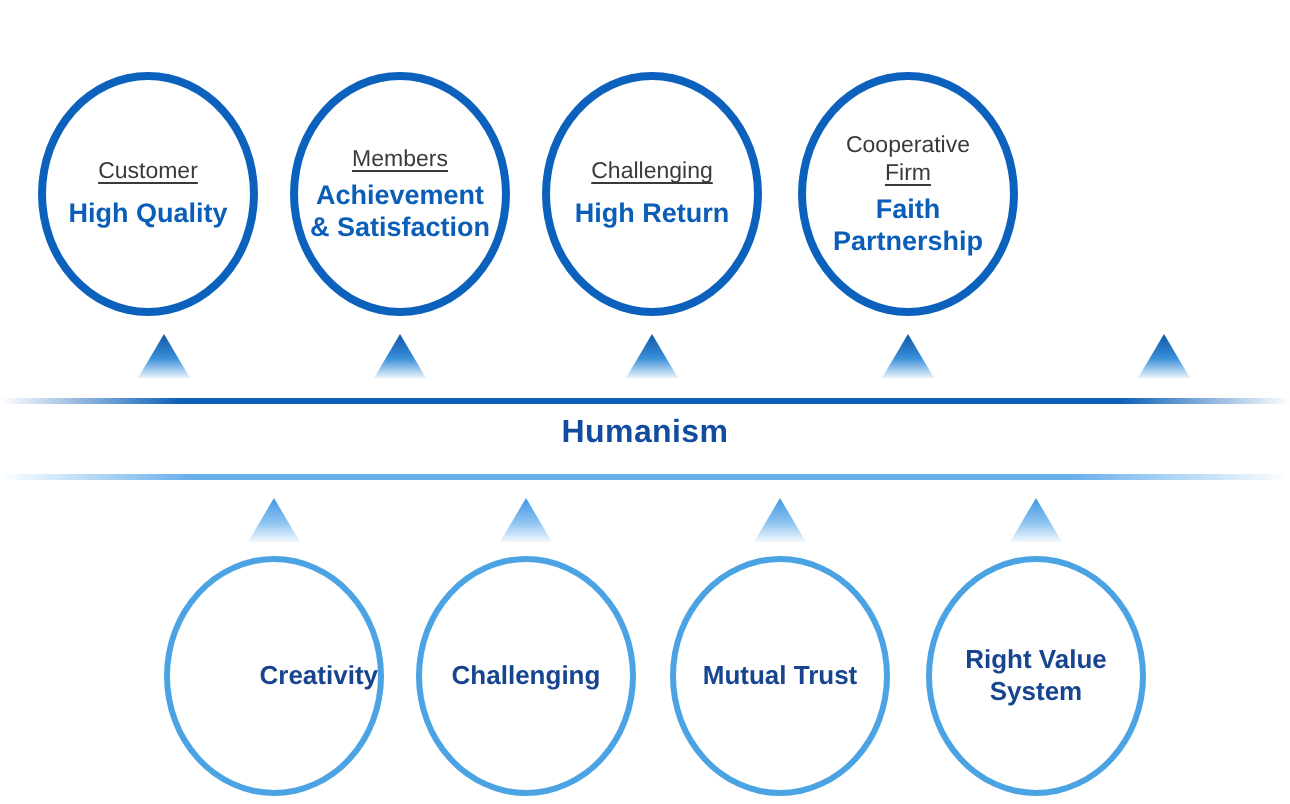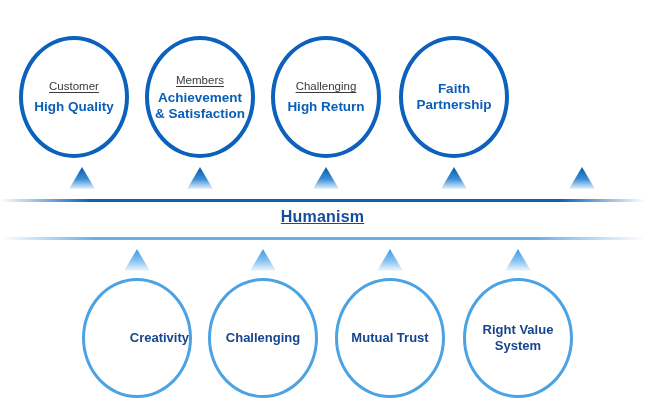--- a/index.html
+++ b/index.html
@@ -87,21 +87,20 @@
       rgba(104,175,235,1) 535px,
       rgba(104,175,235,0) 645px);
   }
   #humanism{
     position:absolute; left:0; top:208px; width:645px;
     text-align:center;
     color:#124C9E;
     font-size:16px;
     font-weight:bold;
     letter-spacing:0.2px;
-    text-decoration:underline;
   }
 </style>
 </head>
 <body>
 
 <div id="stage">
 
   <div class="circle top" style="left:19px;text-align:center;">
     <div class="stake">
       <span class="u">Customer</span>
@@ -118,20 +117,24 @@
   </div>
 
   <div class="circle top" style="left:271px;">
     <div class="stake">
       <span class="u">Challenging</span>
     </div>
     <div class="benefit">High Return</div>
   </div>
 
   <div class="circle top tight" style="left:399px;">
+    <div class="stake">
+      <span class="nu">Cooperative</span>
+      <span class="u l2">Firm</span>
+    </div>
     <div class="benefit">Faith
 Partnership</div>
   </div>
 
 
   <div class="arrow" style="left:69px;top:167px;">
     <svg viewBox="0 0 26 22">
         <defs>
           <linearGradient id="ad" x1="0" y1="0" x2="0" y2="1">
       <stop offset="0%" stop-color="#0E55A8"></stop>

